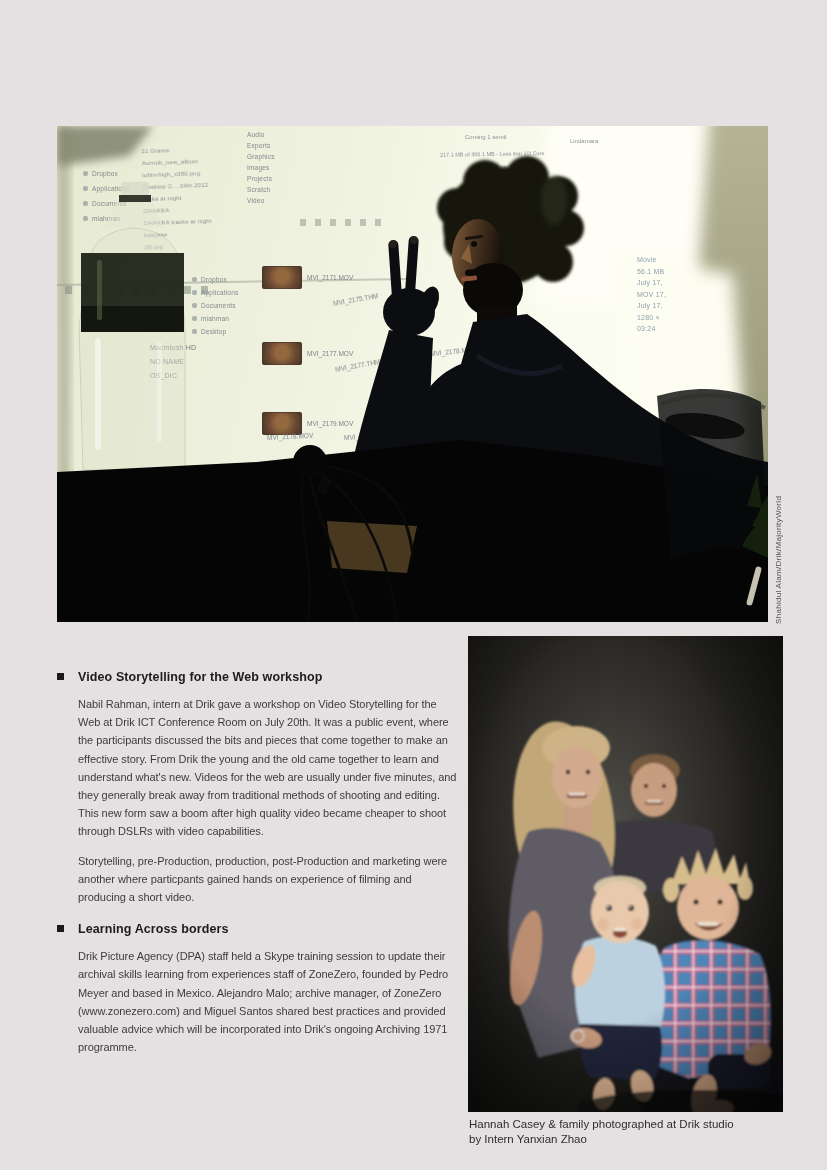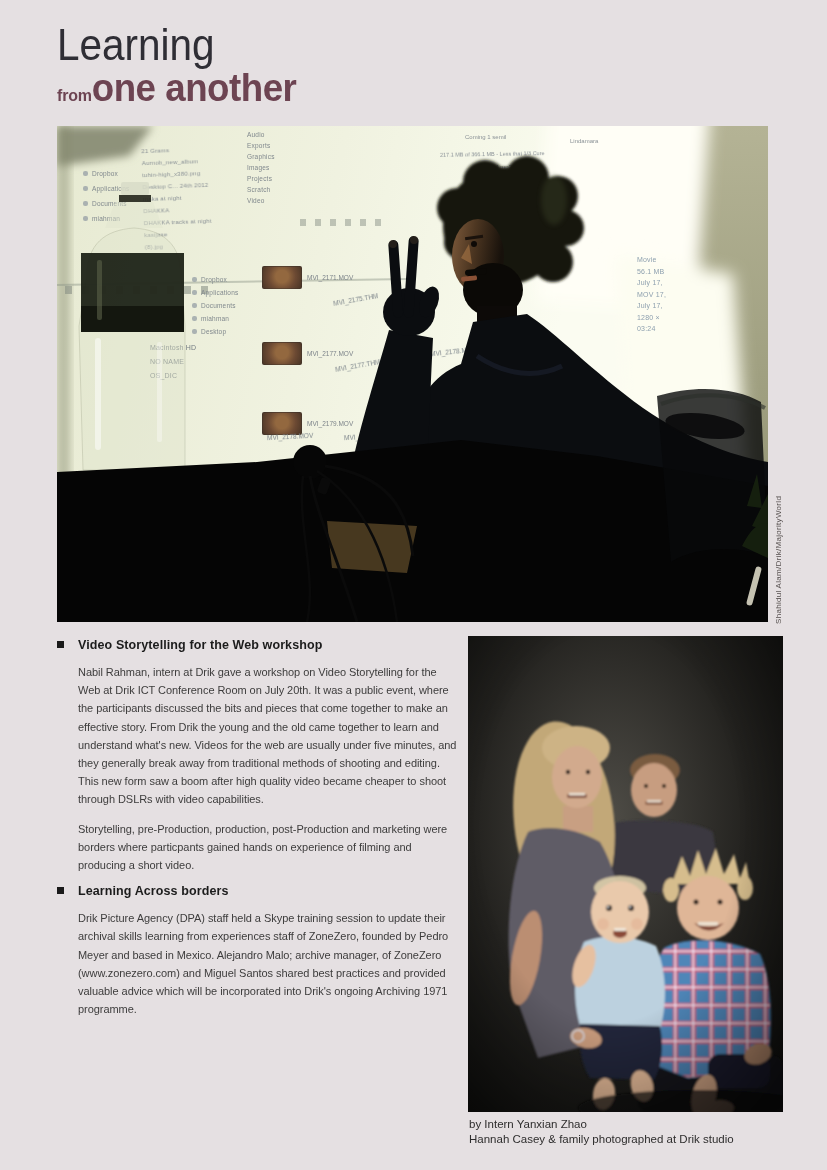--- a/index.html
+++ b/index.html
@@ -55,41 +55,37 @@
            background:rgba(140,148,135,.45);transform:rotate(-1deg);}
   .sbar1 div::before,.sbar2 div::before{content:"";display:inline-block;width:5px;height:5px;
            border-radius:2px;background:#9aa2a8;margin-right:4px;opacity:.8;}
 
   
   .credit-vertical{position:absolute;left:774px;top:452px;height:172px;width:14px;
       writing-mode:vertical-rl;transform:rotate(180deg);font-size:8px;color:#56504f;
       letter-spacing:.3px;text-align:left;}
 
   
-  .text-col{position:absolute;left:57px;top:638px;width:404px;color:#3d3c3c;}
+  .text-col{position:absolute;left:57px;top:670px;width:404px;color:#3d3c3c;}
   .head-row{display:flex;align-items:flex-start;}
   .bullet{width:7px;height:7px;background:#1a1a1a;margin:3px 14px 0 0;flex:0 0 auto;}
   h3{margin:0;font-size:12.5px;font-weight:700;color:#1c1c1c;letter-spacing:.1px;}
   .text-col p{margin:11px 0 0 21px;font-size:11px;line-height:18.2px;letter-spacing:-.05px;}
-  .sec2{margin-top:10px;}
+  .sec2{margin-top:16px;}
 
   
   .photo-family{position:absolute;left:468px;top:636px;width:315px;height:476px;margin:0;
                 overflow:hidden;background:#1a1a18;}
   .caption{position:absolute;left:469px;top:1117px;font-size:11.5px;line-height:15px;color:#2e2d2d;}
 </style>
 </head>
 <body>
 
 <div class="page">
 
-  <header class="masthead">
-    <h1 class="title1">Learning</h1>
-    <div class="title2"><span class="pre">from</span><span class="big">one another</span></div>
-  </header>
 
   <figure class="photo-main">
 
     <svg width="711" height="496" viewBox="0 0 711 496" style="z-index:1">
       <defs>
         <linearGradient id="screenG" x1="0" y1="0" x2="1" y2="0.15">
           <stop offset="0" stop-color="#e7ead2"></stop>
             <stop offset="0.4" stop-color="#f0f2e0"></stop>
           <stop offset="0.62" stop-color="#f6f8e9"></stop>
             <stop offset="0.75" stop-color="#fbfcf1"></stop>
@@ -278,21 +274,21 @@
 
   <div class="credit-vertical">Shahidul Alam/Drik/MajorityWorld</div>
 
   <main class="text-col">
     <section>
       <div class="head-row">
         <span class="bullet"></span>
         <h3>Video Storytelling for the Web workshop</h3>
       </div>
       <p>Nabil Rahman, intern at Drik  gave a workshop on Video Storytelling for the Web at Drik ICT Conference Room on July 20th. It was a public event, where the participants discussed the bits and pieces that come together to make an effective story. From Drik the young and the old came together to learn and understand what's new. Videos for the web are usually under five minutes, and they generally break away from traditional methods of shooting and editing. This new form saw a boom after high quality video became cheaper to shoot through DSLRs with video capabilities.</p>
-      <p>Storytelling, pre-Production, production, post-Production and marketing were borders where particpants gained hands on experience of filming and producing a short video.</p>
+      <p>Storytelling, pre-Production, production, post-Production and marketing were another where particpants gained hands on experience of filming and producing a short video.</p>
     </section>
     <section class="sec2">
       <div class="head-row">
         <span class="bullet"></span>
         <h3>Learning Across borders</h3>
       </div>
       <p>Drik Picture Agency (DPA) staff held a Skype training session to update their archival skills learning from experiences  staff of ZoneZero, founded by Pedro Meyer and based in Mexico. Alejandro Malo; archive manager, of ZoneZero (www.zonezero.com) and Miguel Santos shared best practices and  provided valuable advice which will be incorporated into Drik's ongoing Archiving 1971 programme.</p>
     </section>
   </main>
 
@@ -382,17 +378,17 @@
           <ellipse cx="174" cy="450" rx="11" ry="16" fill="#e6bb99" transform="rotate(-14 174 450)"></ellipse>
           <ellipse cx="118" cy="402" rx="16" ry="10" fill="#cb9d7e" transform="rotate(12 118 402)"></ellipse>
           <circle cx="110" cy="400" r="6" stroke="#d8d8de" stroke-width="1.5" fill="none"></circle>
         </g>
         <ellipse cx="230" cy="472" rx="120" ry="18" fill="#0c0c0c" opacity="0.7"></ellipse>
       </g>
       <rect width="315" height="476" fill="url(#famVig)"></rect>
     </svg>
   </figure>
   <figcaption class="caption">
+    <div>Hannah Casey &amp; family photographed at Drik studio</div>
     <div>by Intern Yanxian Zhao</div>
-    <div>Hannah Casey &amp; family photographed at Drik studio</div>
   </figcaption>
 
 </div>
 
 </body></html>

